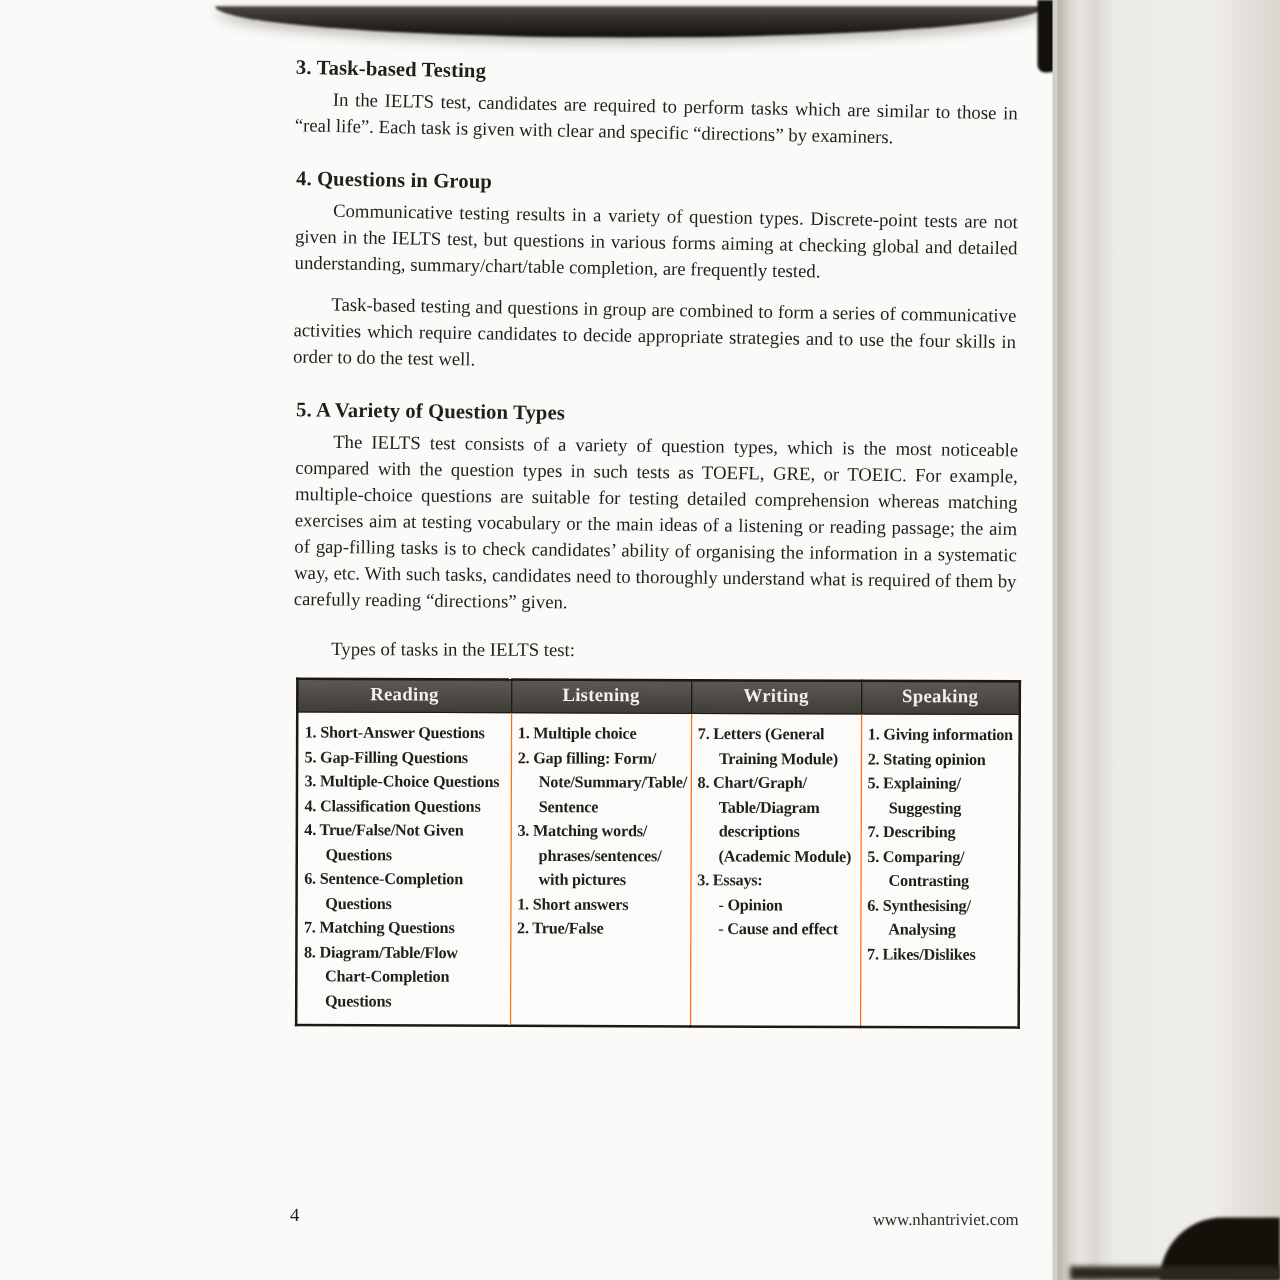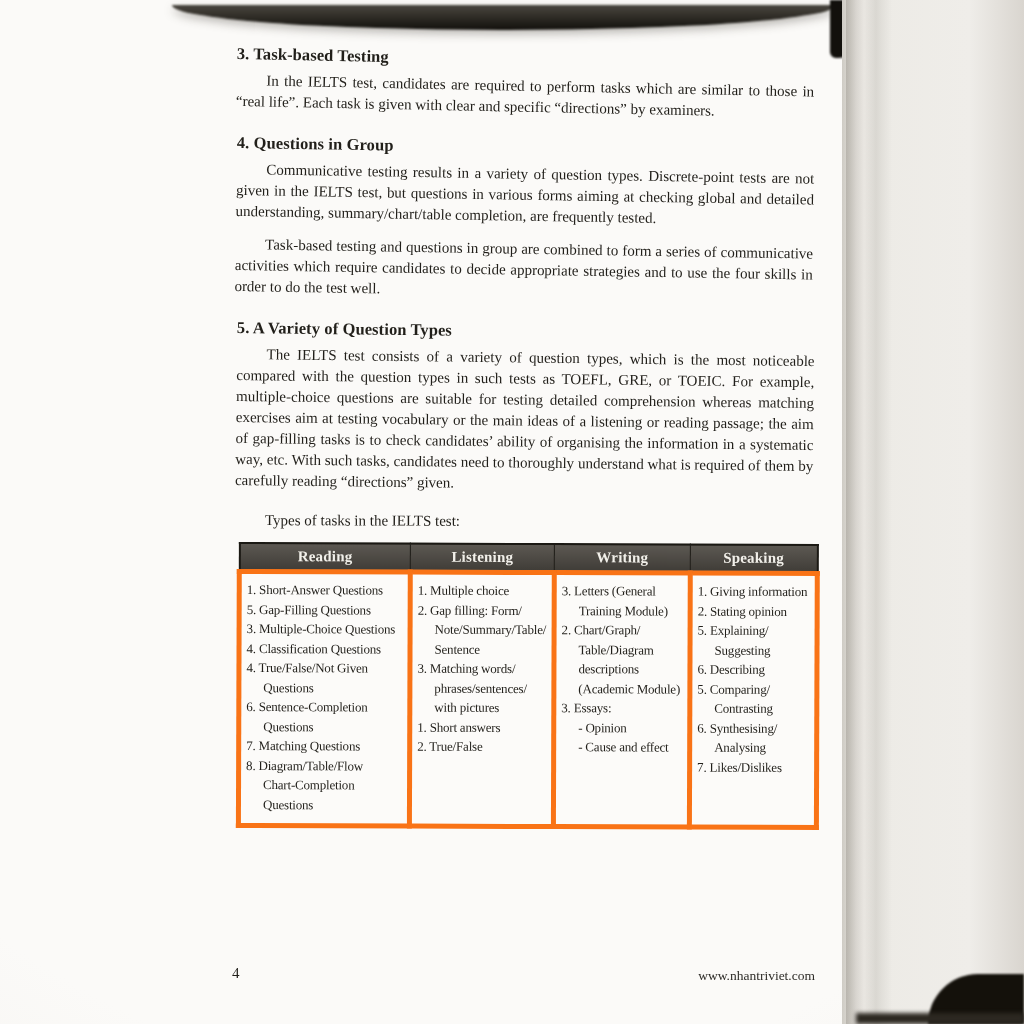--- a/index.html
+++ b/index.html
@@ -52,22 +52,23 @@
   table.tasks{
     border-collapse:collapse;table-layout:fixed;width:578px;
     border:2px solid #1b1914;background:#fcfbf9;
   }
   table.tasks th{
     background:linear-gradient(#5c5852,#403d38);color:#f2f0ea;
     font-size:15px;font-weight:bold;border:1px solid #1b1914;
     padding:4px 2px;text-align:center;letter-spacing:.2px;
   }
   table.tasks td{
-    vertical-align:top;border:5px solid #f97316;
+    vertical-align:top;border:1px solid #f97316;
     padding:6px 2px 9px 5px;
+    font-weight:bold;
   }
   .cell-item{
     font-size:13px;line-height:19.5px;letter-spacing:-.2px;
     white-space:pre-line;padding-left:17px;text-indent:-17px;
   }
   .page-number{position:absolute;left:232px;top:965px;font-size:15px;}
   .website{position:absolute;right:209px;top:968px;font-size:13.5px;color:#2e2c28;}
 </style>
 </head>
 <body>
@@ -136,36 +137,36 @@
             <div class="cell-item">2. Gap filling: Form/
 Note/Summary/Table/
 Sentence</div>
             <div class="cell-item">3. Matching words/
 phrases/sentences/
 with pictures</div>
             <div class="cell-item">1. Short answers</div>
             <div class="cell-item">2. True/False</div>
           </td>
           <td>
-            <div class="cell-item">3. Letters (General
+            <div class="cell-item">7. Letters (General
 Training Module)</div>
-            <div class="cell-item">2. Chart/Graph/
+            <div class="cell-item">8. Chart/Graph/
 Table/Diagram
 descriptions
 (Academic Module)</div>
             <div class="cell-item">3. Essays:
 - Opinion
 - Cause and effect</div>
           </td>
           <td>
             <div class="cell-item">1. Giving information</div>
             <div class="cell-item">2. Stating opinion</div>
             <div class="cell-item">5. Explaining/
 Suggesting</div>
-            <div class="cell-item">6. Describing</div>
+            <div class="cell-item">7. Describing</div>
             <div class="cell-item">5. Comparing/
 Contrasting</div>
             <div class="cell-item">6. Synthesising/
 Analysing</div>
             <div class="cell-item">7. Likes/Dislikes</div>
           </td>
         </tr>
       </tbody>
     </table>
   </div>

